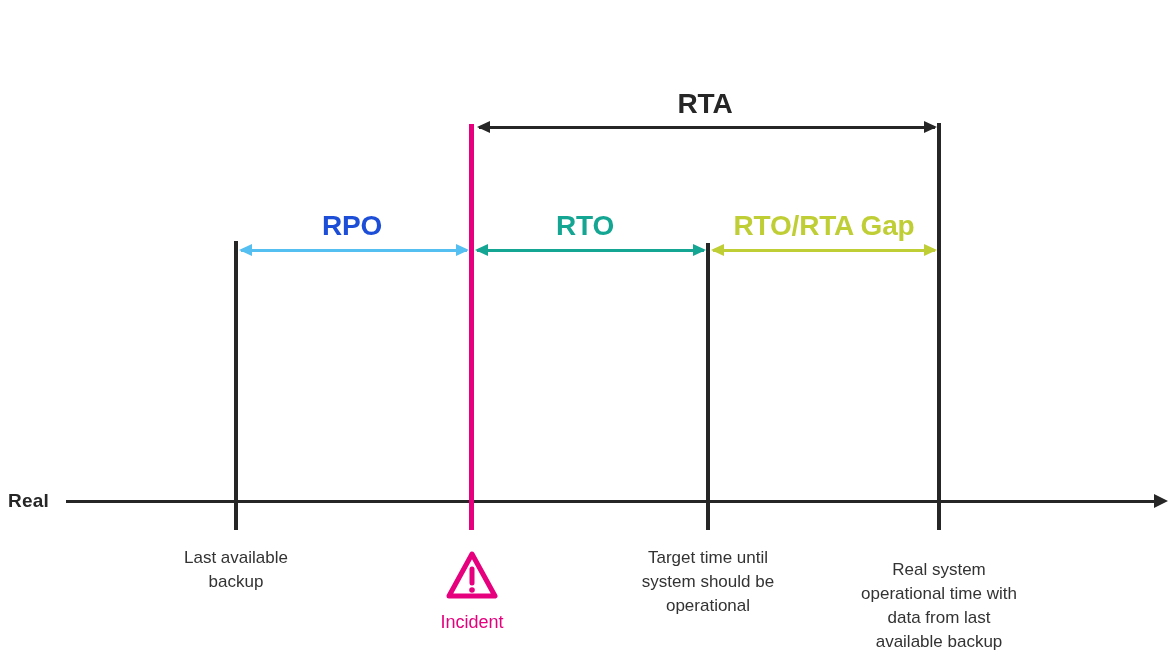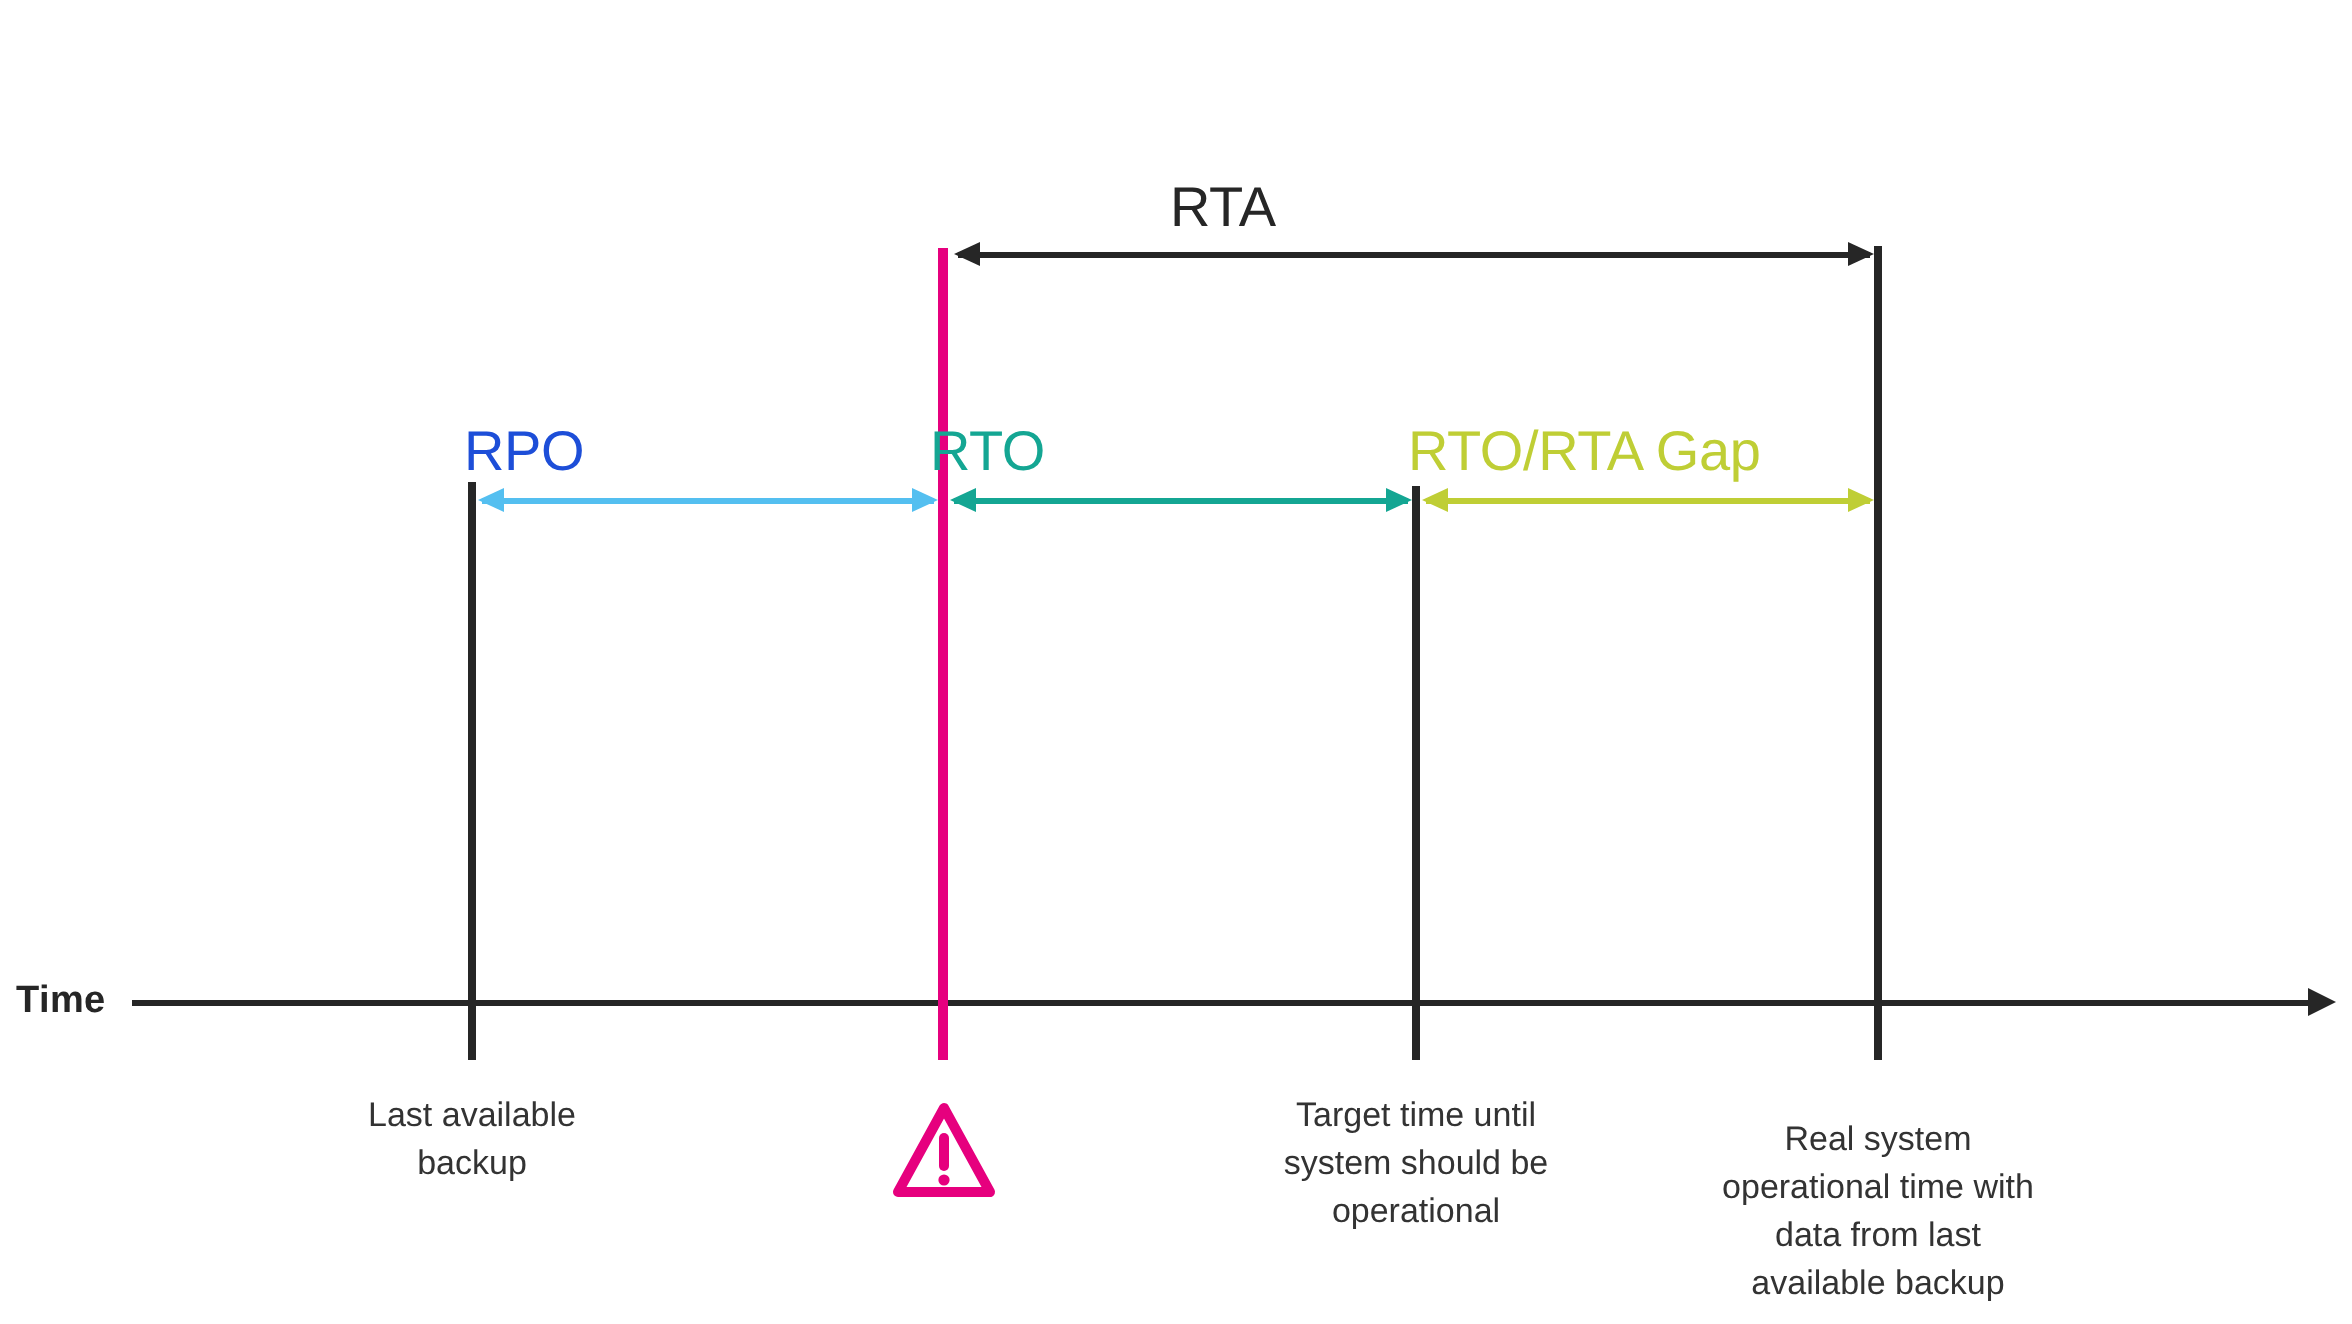--- a/index.html
+++ b/index.html
@@ -38,22 +38,22 @@
   .arrow::before { left: -2px; border-right: 13px solid var(--c); }
   .arrow::after  { right: -2px; border-left: 13px solid var(--c); }
 
   .arrow.rta { --c: #262626; left: 479px; top: 126px; width: 456px; }
   .arrow.rpo { --c: #54BFF0; left: 241px; top: 249px; width: 226px; }
   .arrow.rto { --c: #14A693; left: 477px; top: 249px; width: 227px; }
   .arrow.gap { --c: #BFCE35; left: 713px; top: 249px; width: 222px; }
 
   
   .span-label {
-    position: absolute; width: 240px; text-align: left;
-    font-size: 28px; font-weight: normal; letter-spacing: -0.2px;
+    position: absolute; width: 240px; text-align: center;
+    font-size: 28px; font-weight: bold; letter-spacing: -0.2px;
   }
   .span-label.rta { left: 585px; top: 88px;  color: #262626; }
   .span-label.rpo { left: 232px; top: 210px; color: #1d4ed8; }
   .span-label.rto { left: 465px; top: 210px; color: #14A693; }
   .span-label.gap { left: 704px; top: 210px; color: #BFCE35; }
 
   
   .m-label {
     position: absolute; top: 546px; width: 220px;
     font-size: 17px; line-height: 24px; color: #333333;
@@ -68,21 +68,21 @@
   .incident-label {
     position: absolute; left: 396px; top: 612px; width: 152px;
     font-size: 18px; color: #E6007E; text-align: center;
   }
 </style>
 </head>
 <body>
 
 <div class="canvas">
 
-  <div class="time-label">Time</div>
+  <div class="time-label">Real</div>
   <div class="time-axis"></div>
   <div class="time-axis-head"></div>
 
   <div class="vline last-backup"></div>
   <div class="vline incident"></div>
   <div class="vline target"></div>
   <div class="vline real"></div>
 
   <div class="arrow rta"></div>
   <div class="arrow rpo"></div>
@@ -104,14 +104,15 @@
 data from last
 available backup</div>
 
   <div class="incident-icon">
     <svg width="56" height="56" viewBox="0 0 56 56">
       <polygon points="28,6 51,48 5,48" fill="none" stroke="#E6007E" stroke-width="5" stroke-linejoin="round"></polygon>
       <line x1="28" y1="21" x2="28" y2="35" stroke="#E6007E" stroke-width="5" stroke-linecap="round"></line>
       <circle cx="28" cy="42" r="2.8" fill="#E6007E"></circle>
     </svg>
   </div>
+  <div class="incident-label">Incident</div>
 
 </div>
 
 </body></html>

